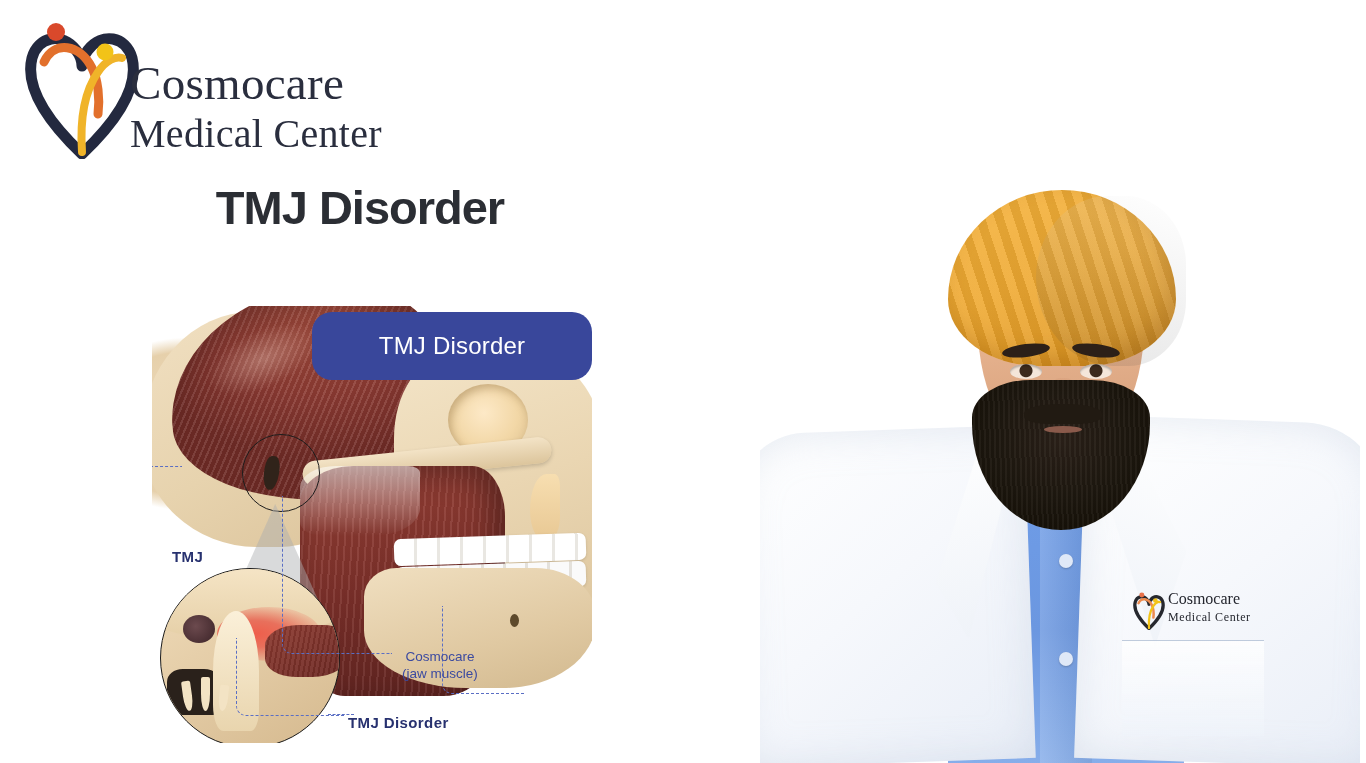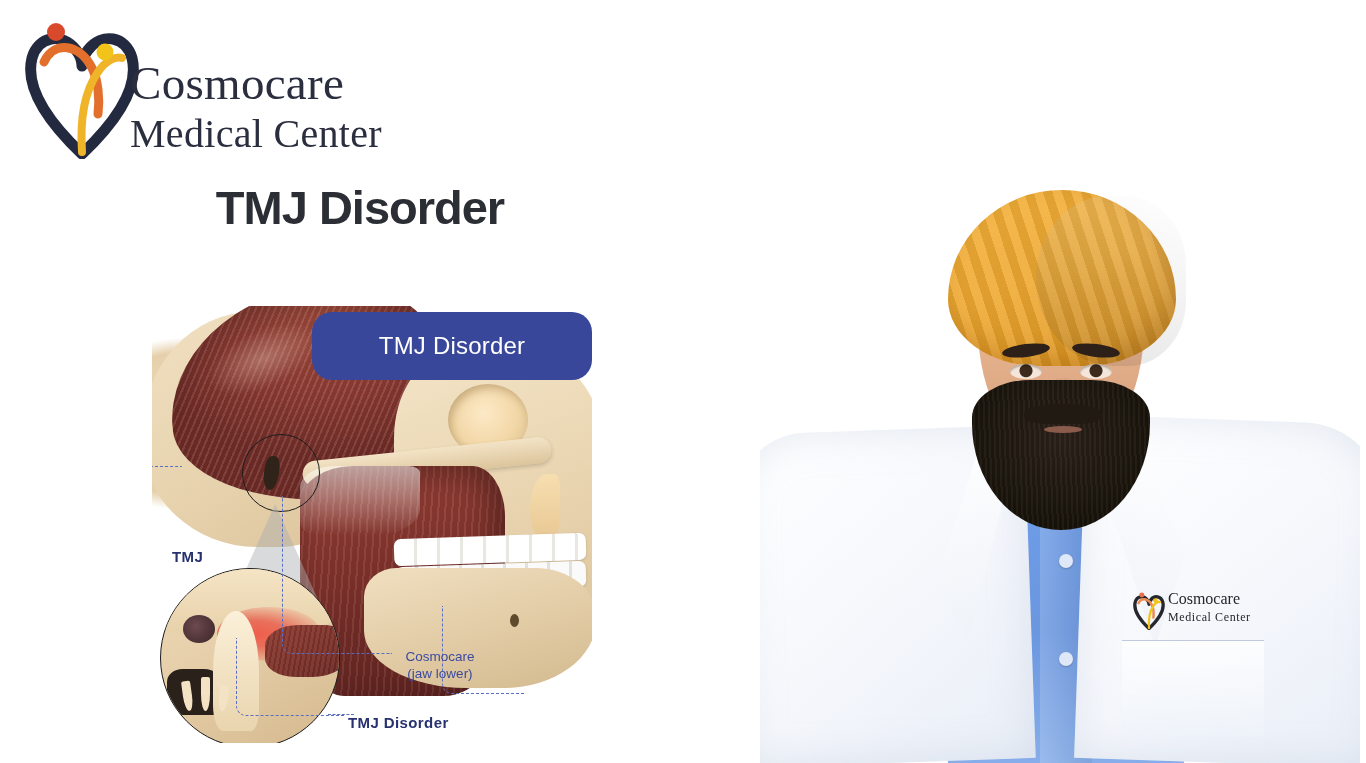--- a/index.html
+++ b/index.html
@@ -412,21 +412,21 @@
       <div class="conn c-dis2"></div>
 
       <div class="badge">
         <span>TMJ Disorder</span>
       </div>
 
       <div class="lbl bold lbl-tmj">TMJ</div>
 
       <div class="lbl lbl-mass">
         <div>Cosmocare</div>
-        <div>(jaw lower)</div>
+        <div>(jaw muscle)</div>
       </div>
 
 
       <div class="lbl bold lbl-dis">TMJ Disorder</div>
     </div>
   </div>
 
   <div class="doctor">
 
     <div class="neck"></div>

